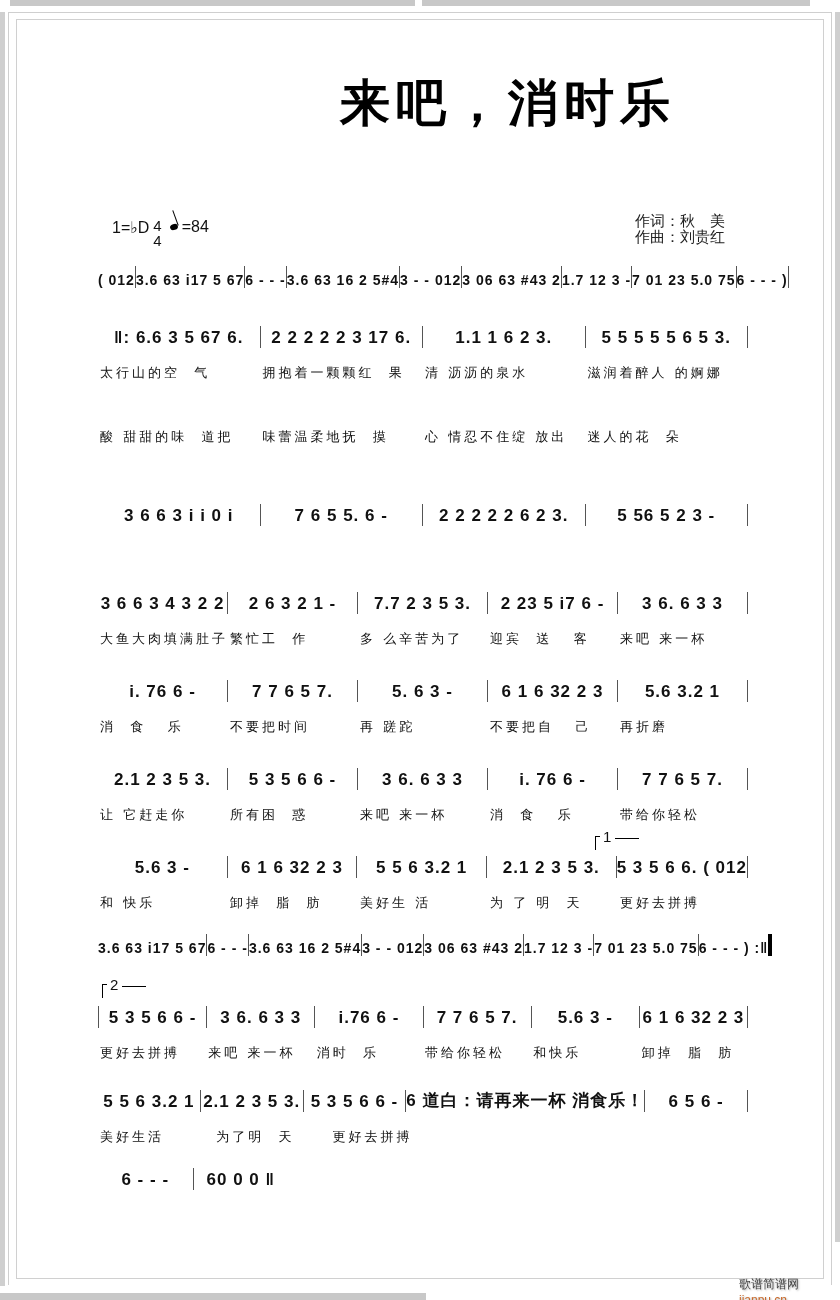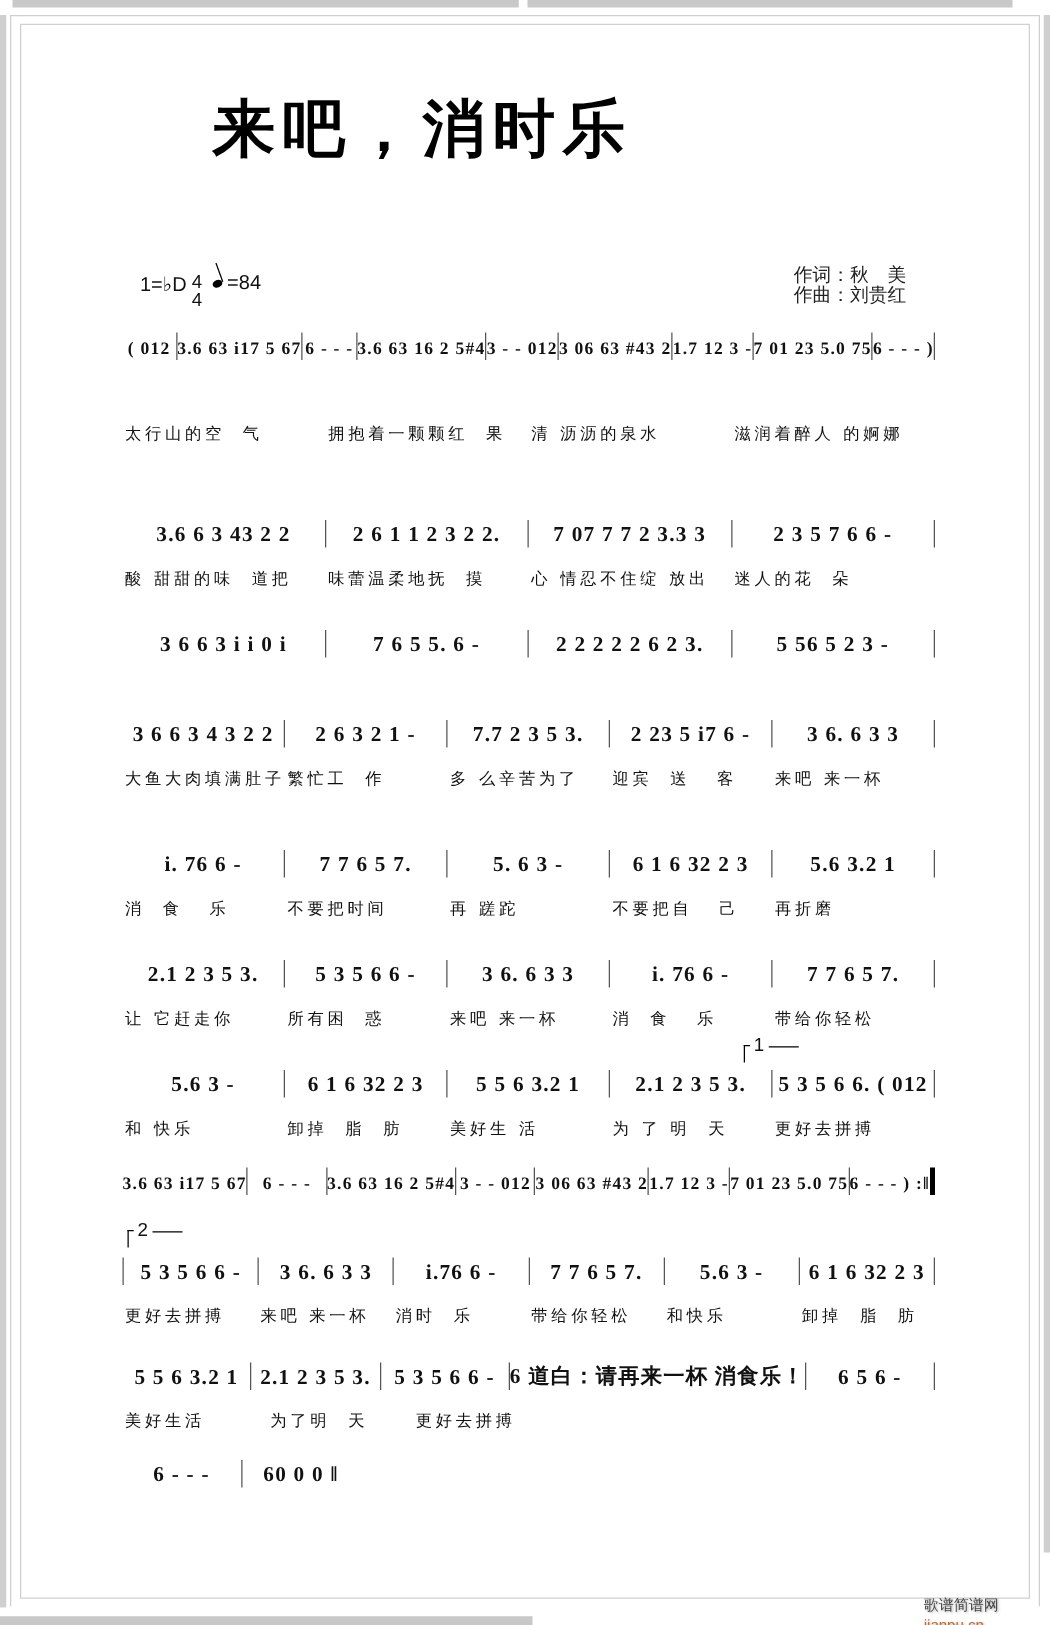--- a/index.html
+++ b/index.html
@@ -11,33 +11,33 @@
   }
   .topbar-left { position:absolute; left:10px; top:0; width:405px; height:6px; background:#c8c8c8; }
   .topbar-right { position:absolute; left:422px; top:0; width:388px; height:6px; background:#c8c8c8; }
   .left-rail { position:absolute; left:0; top:12px; width:5px; height:1274px; background:#cfcfcf; }
   .right-rail { position:absolute; right:0; top:12px; width:5px; height:1230px; background:#cfcfcf; }
   .bottom-bar { position:absolute; left:0; top:1293px; width:426px; height:7px; background:#c8c8c8; }
   .frame-outer { position:absolute; left:8px; top:12px; width:822px; height:1272px; border:1px solid #cfcfcf; border-bottom:none; }
   .frame-inner { position:absolute; left:16px; top:19px; width:806px; height:1258px; border:1px solid #d0d0d0; }
 
   .title {
-    position:absolute; left:0; width:676px; top:70px; text-align:center;
+    position:absolute; left:0; width:676px; top:70px; text-align:right;
     font-family:"DejaVu Serif", serif; font-weight:bold; font-size:50px; letter-spacing:6px; color:#000;
   }
   .keysig { position:absolute; left:112px; top:218px; font-family:"Liberation Sans", sans-serif; font-size:16px; display:flex; align-items:flex-start; }
   .keysig .frac { display:inline-flex; flex-direction:column; align-items:center; line-height:15px; margin:0 4px; font-size:15px; }
   .keysig .note-q { display:inline-block; width:8px; height:6px; background:#000; border-radius:50%; transform:rotate(-20deg); margin-left:4px; position:relative; top:6px; }
   .keysig .note-q::after { content:""; position:absolute; right:-1px; bottom:3px; width:1.5px; height:16px; background:#000; }
   .credits { position:absolute; left:635px; top:213px; font-family:"Liberation Sans", sans-serif; font-size:15px; line-height:16px; color:#222; }
 
   .row { position:absolute; left:98px; width:650px; }
   .notes {
     display:flex; align-items:flex-end; height:26px;
-    font-family:Liberation Serif, serif; font-weight:bold; font-size:17px; white-space:pre;
+    font-family:Liberation Sans, sans-serif; font-weight:bold; font-size:17px; white-space:pre;
   }
   .notes .m { flex:1; text-align:center; letter-spacing:1px; }
   .notes .bar { width:1px; height:22px; background:#555; flex:none; }
   .notes .bar.end { width:4px; background:#000; }
   .lyrics {
     display:flex; height:22px; margin-top:4px;
     font-family:"DejaVu Sans", sans-serif; font-size:13px; letter-spacing:3px; white-space:pre; color:#111;
   }
   .lyrics .l { flex:1; text-align:left; padding-left:2px;margin-top:12px; }
   .intro .notes { font-size:14px; }
@@ -87,53 +87,53 @@
     <span class="m">3.6 63 16 2 5#4</span><span class="bar"></span>
     <span class="m">3 - - 012</span><span class="bar"></span>
     <span class="m">3 06 63 #43 2</span><span class="bar"></span>
     <span class="m">1.7 12 3 -</span><span class="bar"></span>
     <span class="m">7 01 23 5.0 75</span><span class="bar"></span>
     <span class="m">6 - - - )</span><span class="bar"></span>
   </div>
 </div>
 
 <div class="row" style="top:322px">
+  <div class="notes">
+    <span class="m">‖: 6.6 3 5 67 6.</span><span class="bar"></span>
+    <span class="m">2 2 2 2 2 3 17 6.</span><span class="bar"></span>
+    <span class="m">1.1 1 6 2 3.</span><span class="bar"></span>
+    <span class="m">5 5 5 5 5 6 5 3.</span><span class="bar"></span>
+  </div>
   <div class="lyrics">
     <span class="l">太行山的空  气</span>
     <span class="l">拥抱着一颗颗红  果</span>
     <span class="l">清 沥沥的泉水</span>
     <span class="l">滋润着醉人 的婀娜</span>
   </div>
 </div>
 
 <div class="row" style="top:412px">
-  <div class="notes">
-    <span class="m">3.6 6 3 43 2 2</span><span class="bar"></span>
-    <span class="m">2 6 1 1 2 3 2 2.</span><span class="bar"></span>
-    <span class="m">7 07 7 7 2 3.3 3</span><span class="bar"></span>
-    <span class="m">2 3 5 7 6 6 -</span><span class="bar"></span>
-  </div>
   <div class="lyrics">
     <span class="l">酸 甜甜的味  道把</span>
     <span class="l">味蕾温柔地抚  摸</span>
     <span class="l">心 情忍不住绽 放出</span>
     <span class="l">迷人的花  朵</span>
   </div>
 </div>
 
 <div class="row" style="top:500px">
   <div class="notes">
     <span class="m">3 6 6 3 i i 0 i</span><span class="bar"></span>
     <span class="m">7 6 5 5. 6 -</span><span class="bar"></span>
     <span class="m">2 2 2 2 2 6 2 3.</span><span class="bar"></span>
     <span class="m">5 56 5 2 3 -</span><span class="bar"></span>
   </div>
 </div>
 
-<div class="row" style="top:572px">
+<div class="row" style="top:588px">
   <div class="notes">
     <span class="m">3 6 6 3 4 3 2 2</span><span class="bar"></span>
     <span class="m">2 6 3 2 1 -</span><span class="bar"></span>
     <span class="m">7.7 2 3 5 3.</span><span class="bar"></span>
     <span class="m">2 23 5 i7 6 -</span><span class="bar"></span>
     <span class="m">3 6. 6 3 3</span><span class="bar"></span>
   </div>
   <div class="lyrics">
     <span class="l">大鱼大肉填满肚子</span>
     <span class="l">繁忙工  作</span>

